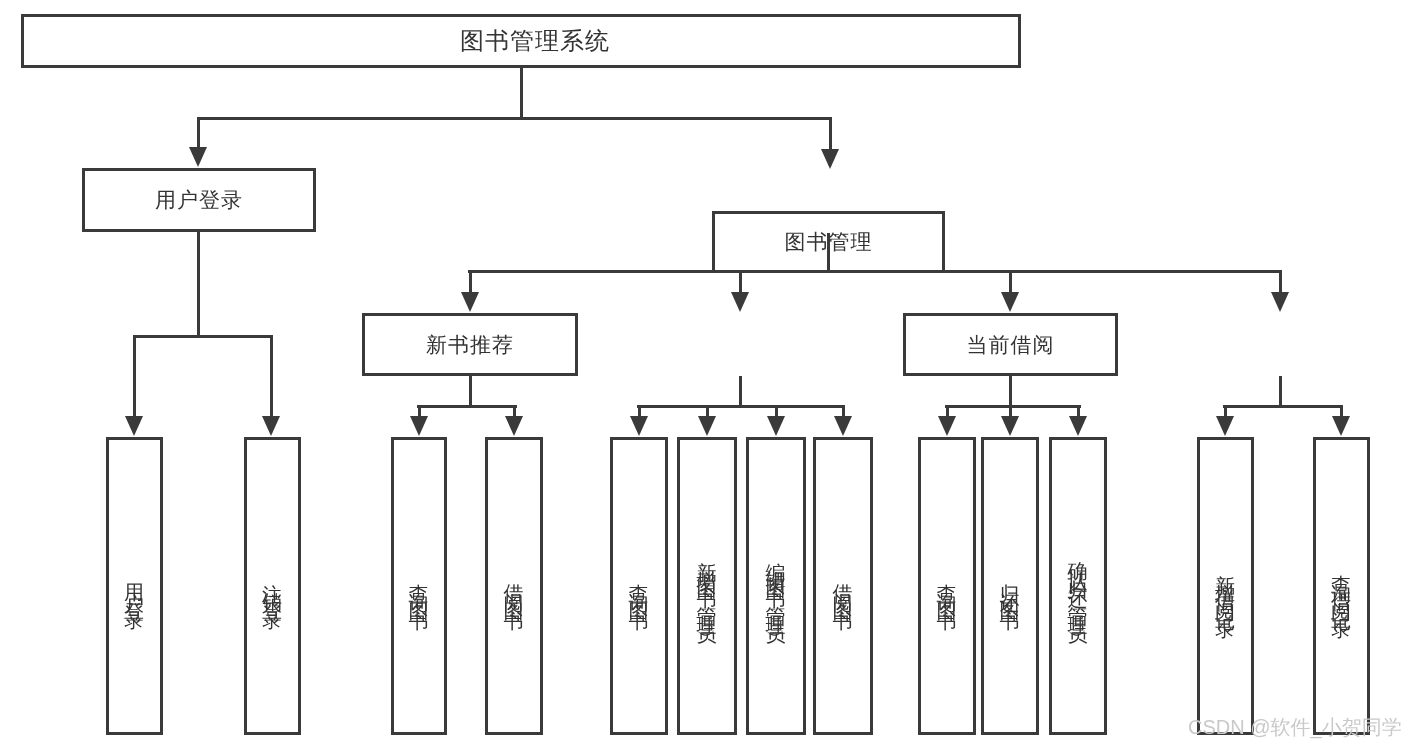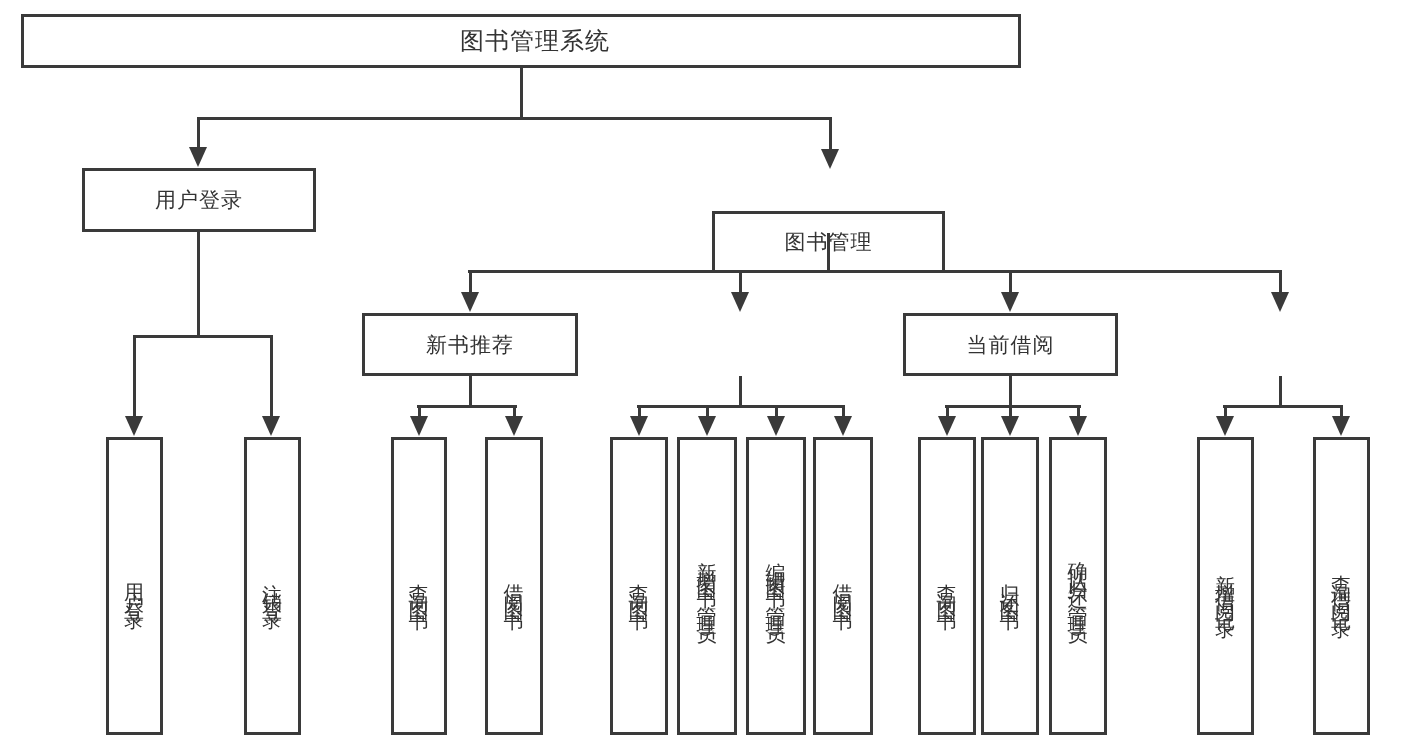--- a/index.html
+++ b/index.html
@@ -169,14 +169,15 @@
   <div class="line" style="left:1077px; top:405px; width:3px;  height:11px;"></div>
   <div class="ah" style="left:1069px; top:416px;"></div>
 
   <div class="line" style="left:1279px; top:376px; width:3px;  height:29px;"></div>
   <div class="line" style="left:1223px; top:405px; width:120px; height:3px;"></div>
   <div class="line" style="left:1224px; top:405px; width:3px;  height:11px;"></div>
   <div class="ah" style="left:1216px; top:416px;"></div>
   <div class="line" style="left:1340px; top:405px; width:3px;  height:11px;"></div>
   <div class="ah" style="left:1332px; top:416px;"></div>
 
+  <div id="watermark">CSDN @软件_小贺同学</div>
 
 </div>
 
 </body></html>

